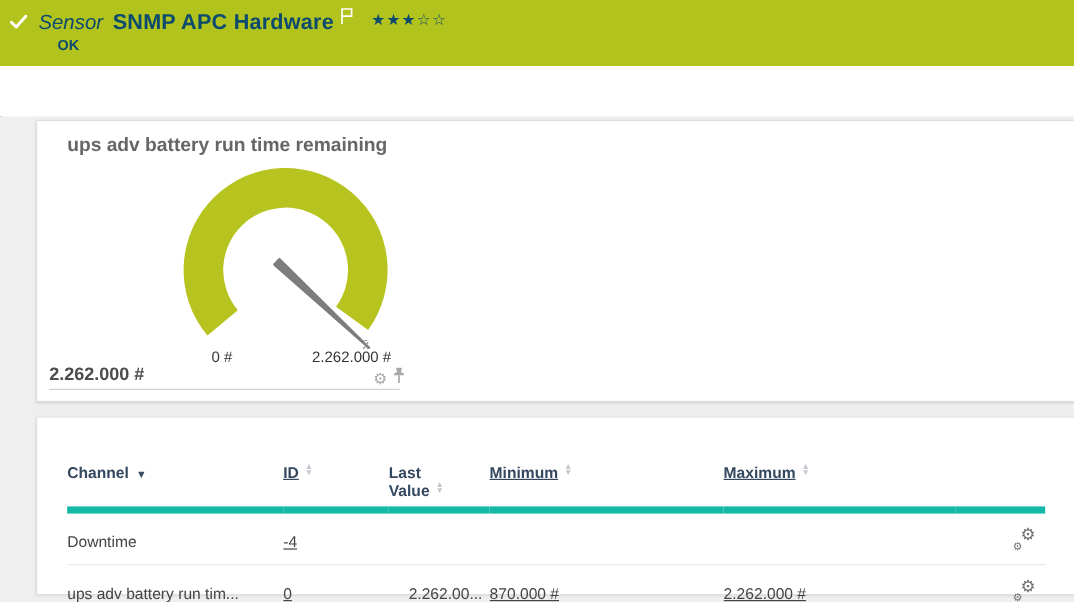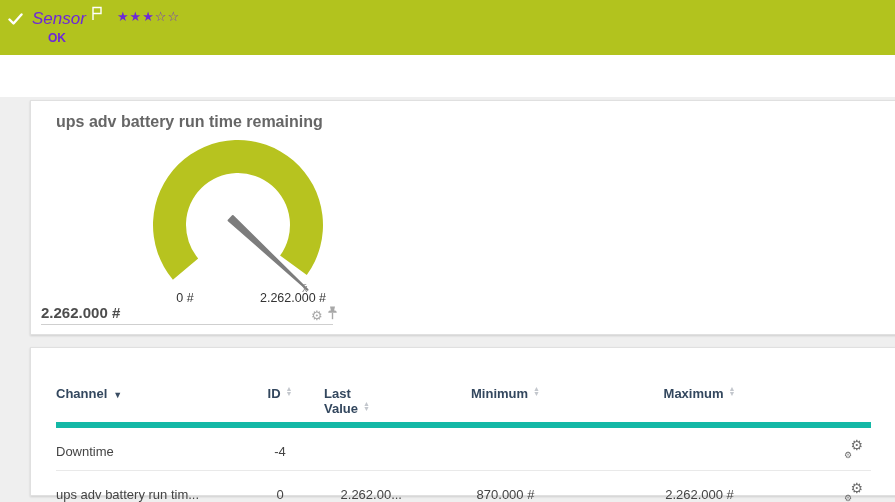--- a/index.html
+++ b/index.html
@@ -1,20 +1,20 @@
 <!DOCTYPE html>
 <html><head>
 <meta charset="utf-8">
 <style>
   html,body{margin:0;padding:0;background:#ffffff;}
   *{box-sizing:border-box;font-family:"Liberation Sans",sans-serif;}
   .screen{position:relative;width:895px;height:502px;overflow:hidden;background:#fff;box-shadow:inset 2px 0 0 #6a6a6a;}
 
   
-  .titlebar{position:absolute;left:0;top:0;width:895px;height:55px;background:#b2c31e;color:#6d28d9;}
+  .titlebar{position:absolute;left:0;top:0;width:895px;height:55px;background:#b2c31e;color:#0c4a6e;}
   .titlebar-row{position:absolute;left:8px;top:6px;display:flex;align-items:flex-start;}
   .check-wrap{margin-top:5px;}
   .type-label{font-style:italic;font-size:17px;margin-left:9px;margin-top:3px;}
   .sensor-name{font-weight:bold;font-size:18px;margin-left:8px;margin-top:2px;letter-spacing:.2px;}
   .flag-wrap{margin-left:5px;margin-top:0px;}
   .stars{margin-left:14px;margin-top:3px;font-size:13px;letter-spacing:1px;}
   .stars .empty{opacity:.95;}
   .status-ok{position:absolute;left:48px;top:31px;font-size:12px;font-weight:bold;}
 
   
@@ -41,21 +41,21 @@
   .mean-marker{position:absolute;left:271px;top:181px;font-size:11px;color:#8a8a8a;}
   .big-value{position:absolute;left:10px;top:203px;font-size:15px;font-weight:bold;color:#4d4d4d;}
   .panel-icons{position:absolute;left:280px;top:205px;display:flex;align-items:center;color:#a8a8a8;}
   .panel-icons .gear-glyph{color:#a8a8a8;font-size:13px;margin-right:4px;cursor:pointer;}
   .panel-hr{position:absolute;left:10px;top:223px;width:292px;height:1px;background:#cfcfcf;}
 
   
   table{width:100%;border-collapse:collapse;table-layout:fixed;font-size:13px;color:#444;}
   th{color:#33475e;font-size:13px;font-weight:bold;text-align:left;vertical-align:top;padding:38px 0 6px;line-height:15px;border-bottom:6px solid #14b8a6;}
   td{padding:13px 0 9px;border-bottom:1px solid #e9e9e9;vertical-align:middle;white-space:nowrap;overflow:hidden;}
-  .col-id,.col-min,.col-max{text-align:center;}
+  .col-id,.col-min,.col-max{text-align:left;text-decoration:underline;}
   .col-last-h{text-align:left;}
   .col-last{text-align:right;padding-right:6px;}
   .col-act{text-align:right;padding-right:8px;}
   .sort{display:inline-block;vertical-align:2px;margin-left:5px;line-height:0;}
   .sort i{display:block;font-style:normal;font-size:7px;line-height:5px;color:#c3c7cd;}
   .sort-active{color:#3b4d63;font-size:9px;margin-left:6px;}
   .dbl-gear{position:relative;display:inline-block;width:19px;height:17px;color:#6f6f6f;cursor:pointer;}
   .dbl-gear .g-big{position:absolute;right:0;top:-3px;font-size:14px;line-height:14px;}
   .dbl-gear .g-small{position:absolute;left:0;bottom:-2px;font-size:9px;line-height:9px;}
 </style>
@@ -65,20 +65,21 @@
 <div class="screen">
 
   <div class="titlebar">
     <div class="titlebar-row">
       <span class="check-wrap">
         <svg width="15" height="12" viewBox="0 0 15 12">
             <polyline points="1.5,6.5 5.5,10.5 13.5,1.5" fill="none" stroke="#ffffff" stroke-width="2.4" stroke-linecap="round" stroke-linejoin="round"></polyline>
           </svg>
       </span>
       <span class="type-label">Sensor</span>
+      <span class="sensor-name">SNMP APC Hardware</span>
       <span class="flag-wrap">
         <svg width="12" height="15" viewBox="0 0 12 15">
             <path d="M2 14 V1.5 H10 V7.5 H2" fill="none" stroke="#ffffff" stroke-width="1.4"></path>
           </svg>
       </span>
       <span class="stars"><span class="filled">★★★</span><span class="empty">☆☆</span></span>
     </div>
     <div class="status-ok">OK</div>
   </div>
 

